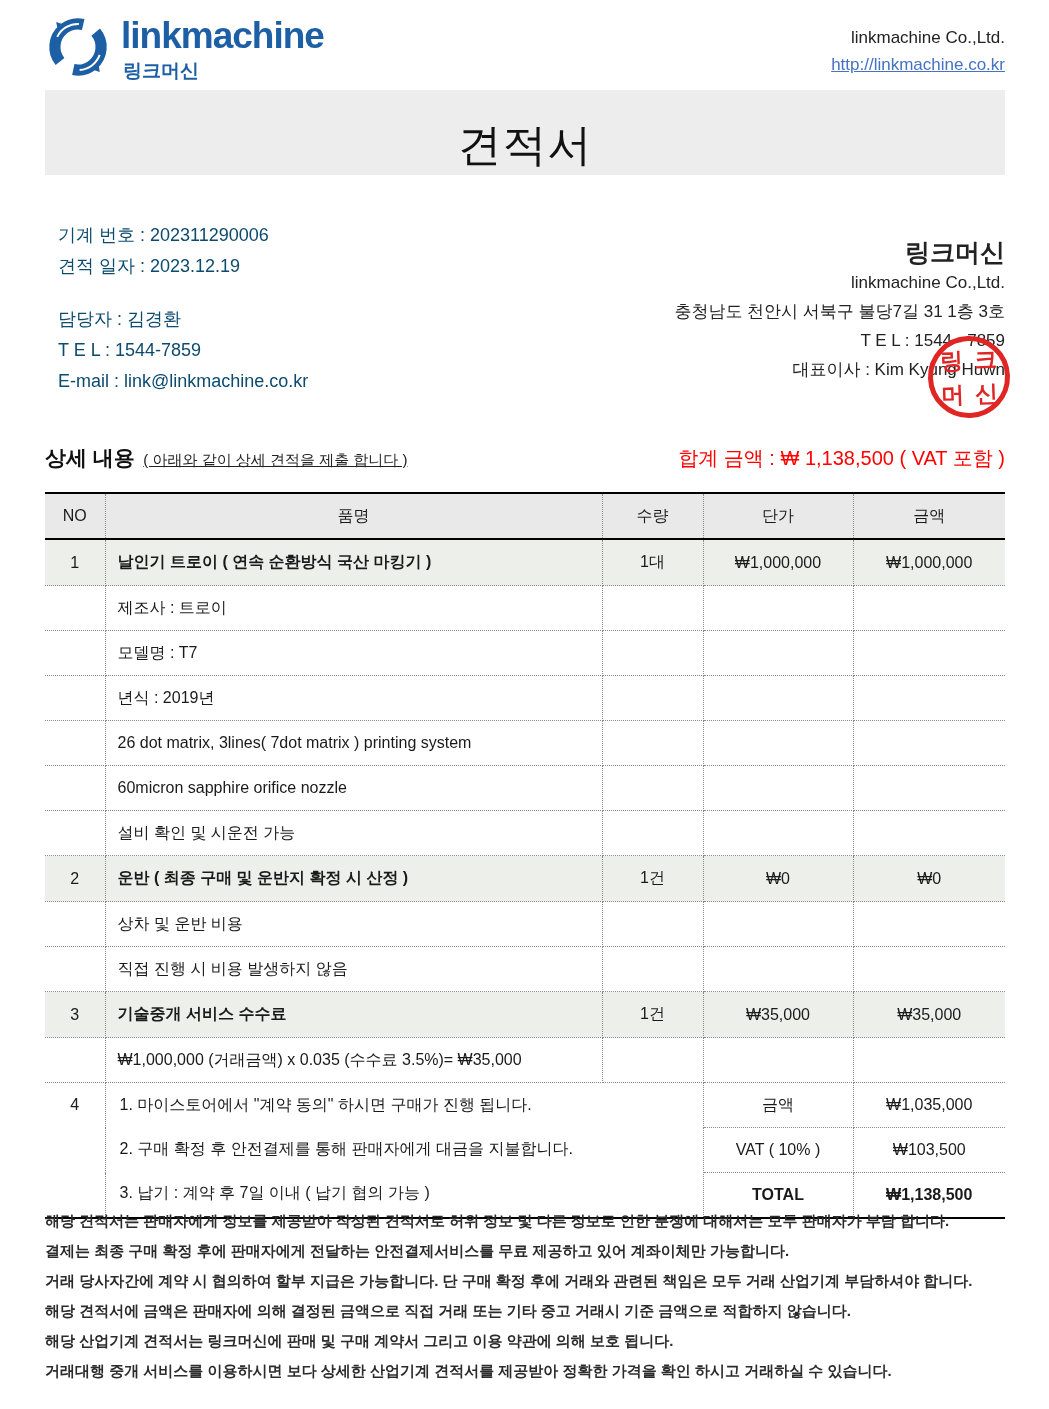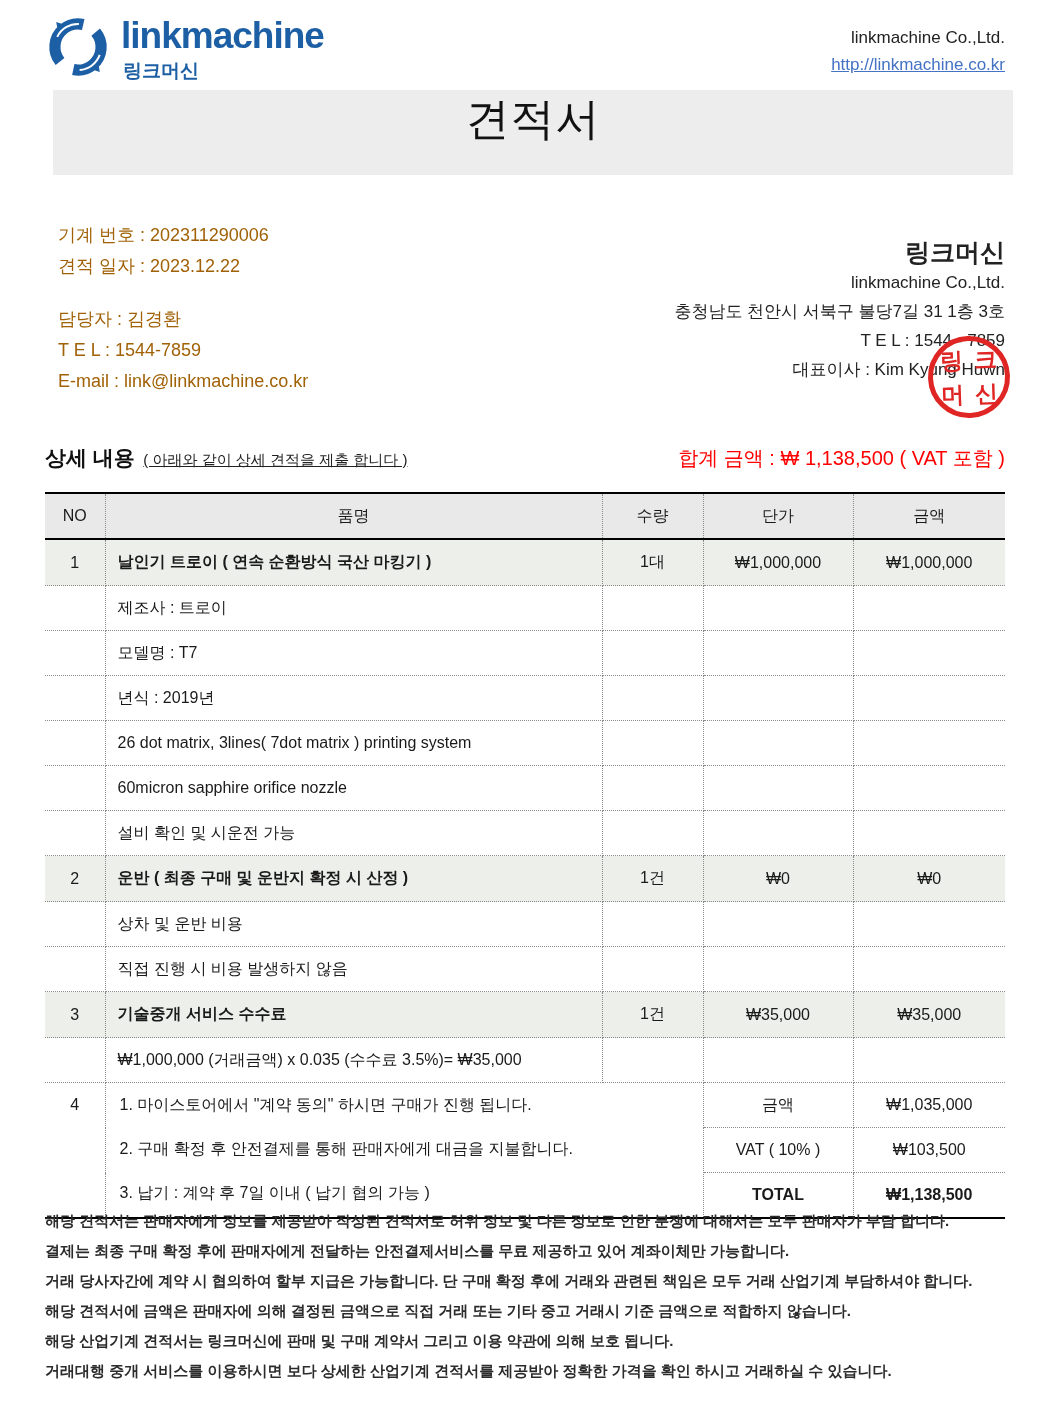--- a/index.html
+++ b/index.html
@@ -11,25 +11,25 @@
   .logo-icon{width:66px;height:66px;}
   .logo-texts{margin-left:10px;}
   .logo-word{color:#1d5fa5;font-size:37px;font-weight:600;letter-spacing:-1px;line-height:44px;}
   .logo-kor{color:#1d5fa5;font-size:19px;font-weight:700;margin-top:0px;margin-left:2px;}
   .top-right{position:absolute;right:44px;top:24px;text-align:right;font-size:17px;line-height:27px;}
   .top-right .co{color:#222;}
   .top-right a{color:#4472c4;text-decoration:underline;margin-left:22px;}
 
   
   .banner{position:absolute;left:45px;top:90px;width:960px;height:85px;background:#ededed;
-          display:flex;align-items:flex-start;justify-content:center;margin-left:8px;}
+          display:flex;align-items:flex-end;justify-content:center;}
   .banner .t{font-size:44px;font-weight:500;color:#111;letter-spacing:1px;}
 
   
-  .meta-left{position:absolute;left:58px;top:220px;font-size:18px;color:#a16207;}
+  .meta-left{position:absolute;left:58px;top:220px;font-size:18px;color:#0c4a6e;}
   .meta-left .ln{height:31px;line-height:31px;}
   .meta-left .gap{height:22px;}
   .seller-right{position:absolute;right:44px;top:236px;text-align:right;color:#222;}
   .seller-right .nm{font-size:25px;font-weight:700;line-height:32px;}
   .seller-right .ln{font-size:17px;line-height:29px;}
   .stamp{position:absolute;left:928px;top:336px;width:68px;height:68px;border:5px solid #e02525;
          border-radius:50%;display:grid;grid-template-columns:1fr 1fr;place-items:center;
          color:#e02525;font-weight:800;font-size:23px;line-height:23px;
          font-family:"Liberation Serif","DejaVu Serif",serif;transform:rotate(-2deg);padding:2px;}
 
@@ -87,21 +87,21 @@
     <div class="co">linkmachine Co.,Ltd.</div>
     <div><a href="#">http://linkmachine.co.kr</a></div>
   </div>
 
   <div class="banner">
     <div class="t">견적서</div>
   </div>
 
   <div class="meta-left">
     <div class="ln">기계 번호 : 202311290006</div>
-    <div class="ln">견적 일자 : 2023.12.22</div>
+    <div class="ln">견적 일자 : 2023.12.19</div>
     <div class="gap"></div>
     <div class="ln">담당자 : 김경환</div>
     <div class="ln">T E L : 1544-7859</div>
     <div class="ln">E-mail : link@linkmachine.co.kr</div>
   </div>
 
   <div class="seller-right">
     <div class="nm">링크머신</div>
     <div class="ln">linkmachine Co.,Ltd.</div>
     <div class="ln">충청남도 천안시 서북구 불당7길 31 1층 3호</div>

